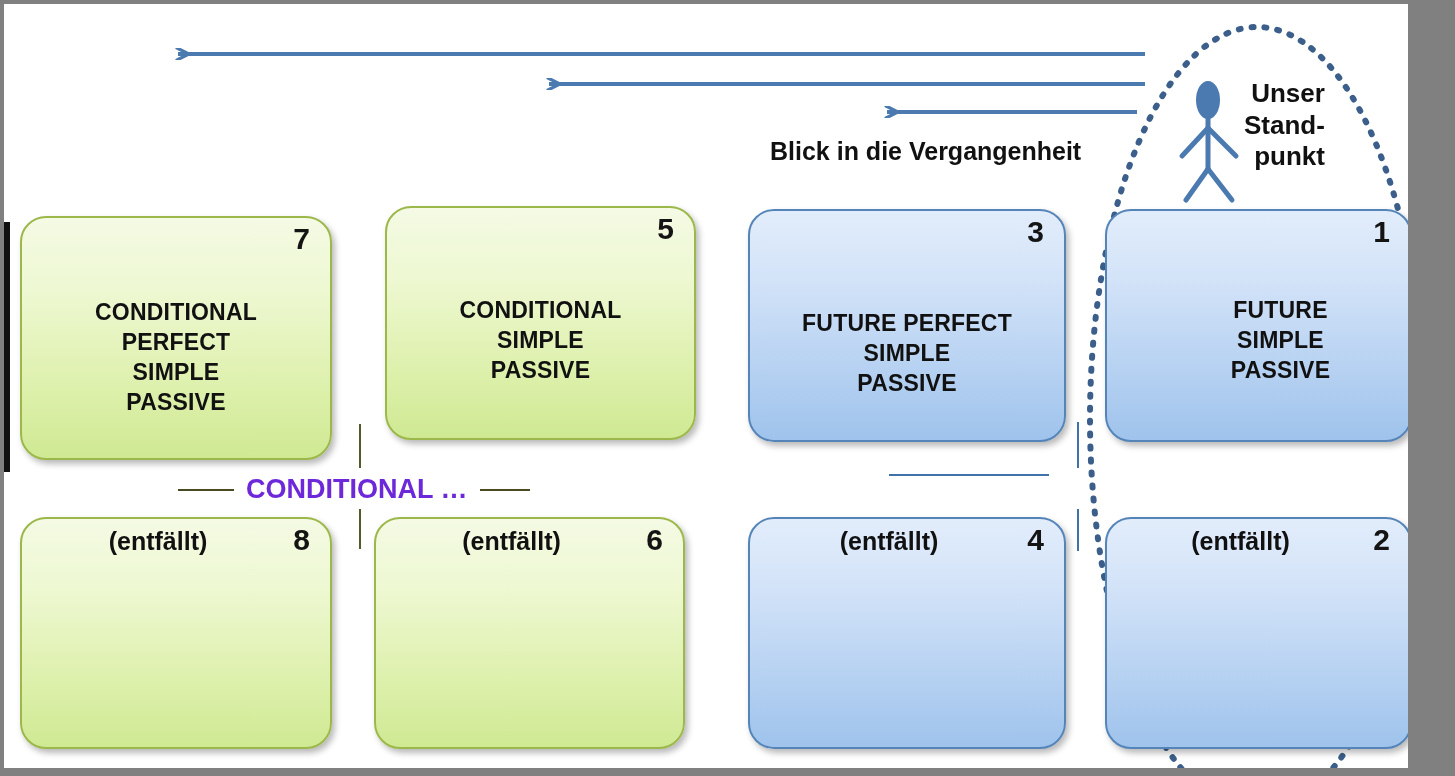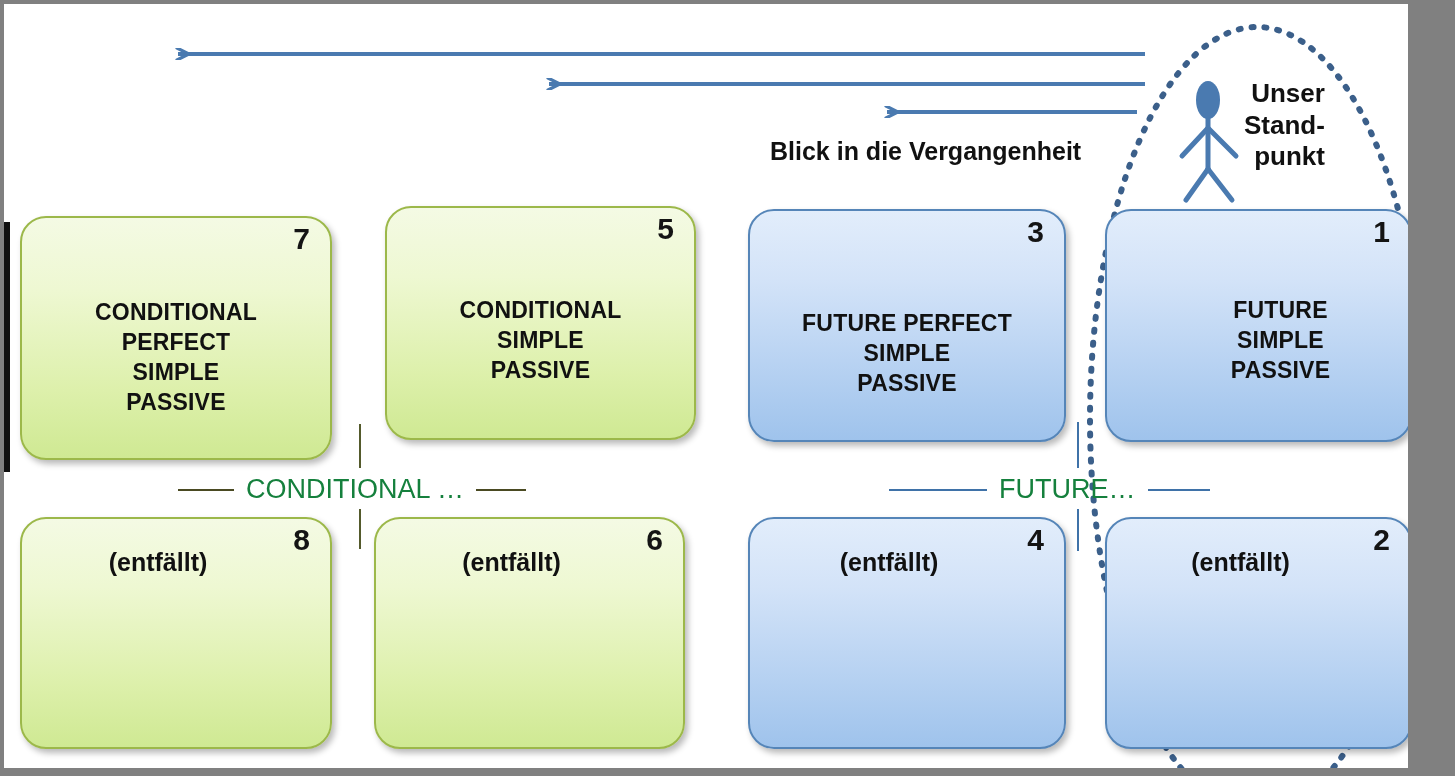--- a/index.html
+++ b/index.html
@@ -51,28 +51,27 @@
     line-height:1.30;
   }
   .box .entf{
     position:absolute;
     left:0;right:0;
     top:8px;
     text-align:center;
     font-size:25px;font-weight:bold;color:#111;
     padding-right:36px;
     box-sizing:border-box;
-    margin-top:21px;
   }
 
   
   .sep{
     position:absolute;
     display:flex;align-items:center;
-    font-size:27px;font-weight:normal;color:#15803d;
+    font-size:27px;font-weight:bold;color:#6d28d9;
     white-space:nowrap;
     justify-content:center;
   }
   .sep .dash{display:inline-block;height:0;}
   .sep.green-sep .dash{border-top:2px solid #4a4a22;}
   .sep.blue-sep .dash{border-top:2px solid #3f72a8;}
   .sep .lbl{padding:0 12px;}
 
   
   .vtick{position:absolute;width:0;}
@@ -202,21 +201,20 @@
     <div class="vtick b" style="left:1073px;top:505px;height:42px;"></div>
 
     <div class="sep green-sep" style="left:174px;top:470px;">
       <span class="dash" style="width:56px;"></span>
       <span class="lbl">CONDITIONAL …</span>
       <span class="dash" style="width:50px;"></span>
     </div>
 
     <div class="sep blue-sep" style="left:885px;top:470px;">
       <span class="dash" style="width:98px;"></span>
-      <span class="lbl">FUTURE…</span>
       <span class="dash" style="width:62px;"></span>
     </div>
 
     <div class="box green" style="left:16px;top:513px;width:312px;height:232px;">
       <span class="num">8</span>
       <div class="entf">(entfällt)</div>
     </div>
 
     <div class="box green" style="left:370px;top:513px;width:311px;height:232px;">
       <span class="num">6</span>

